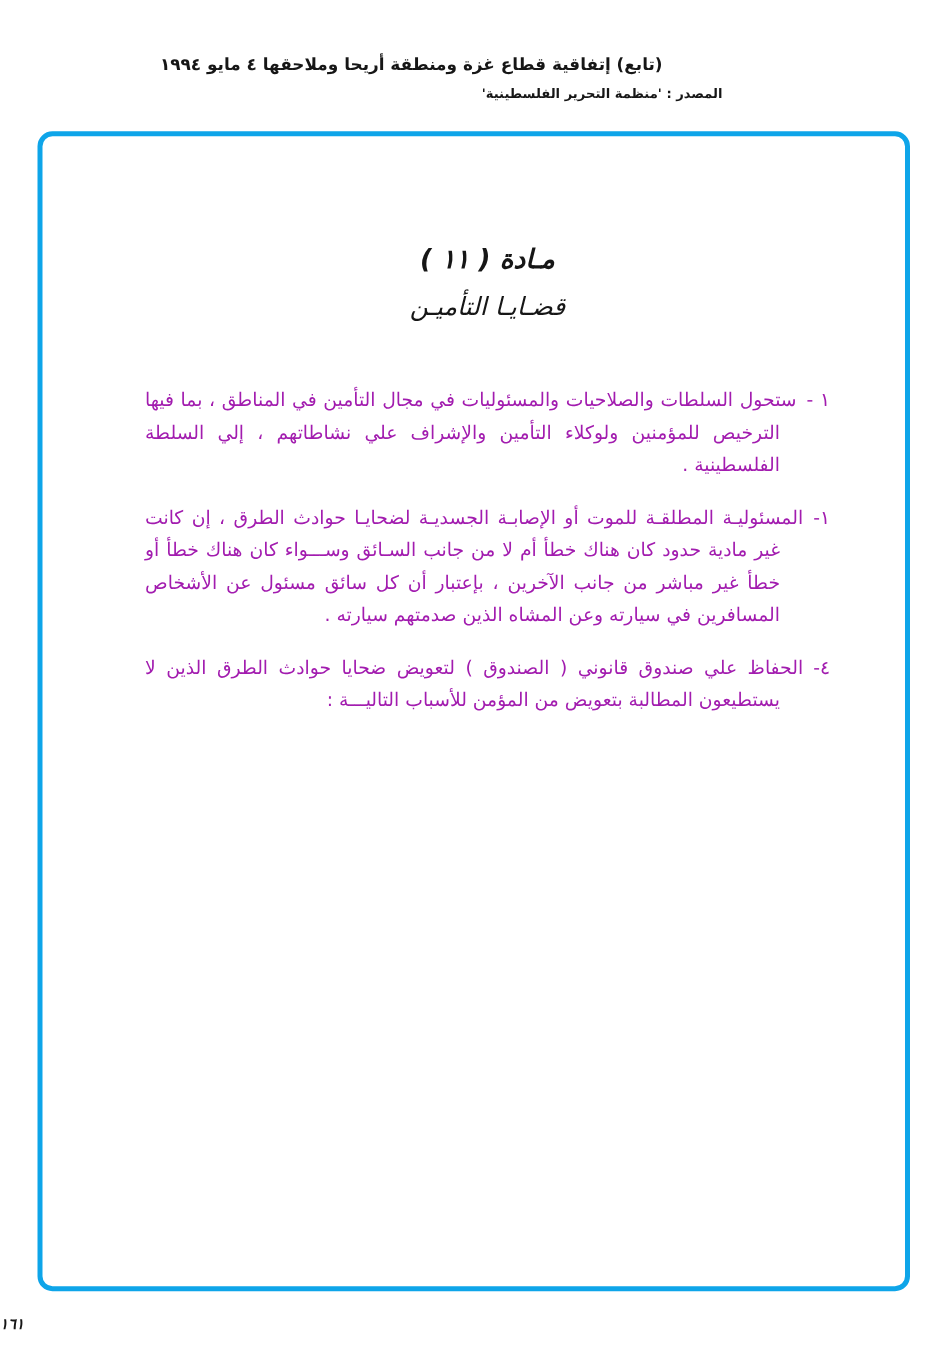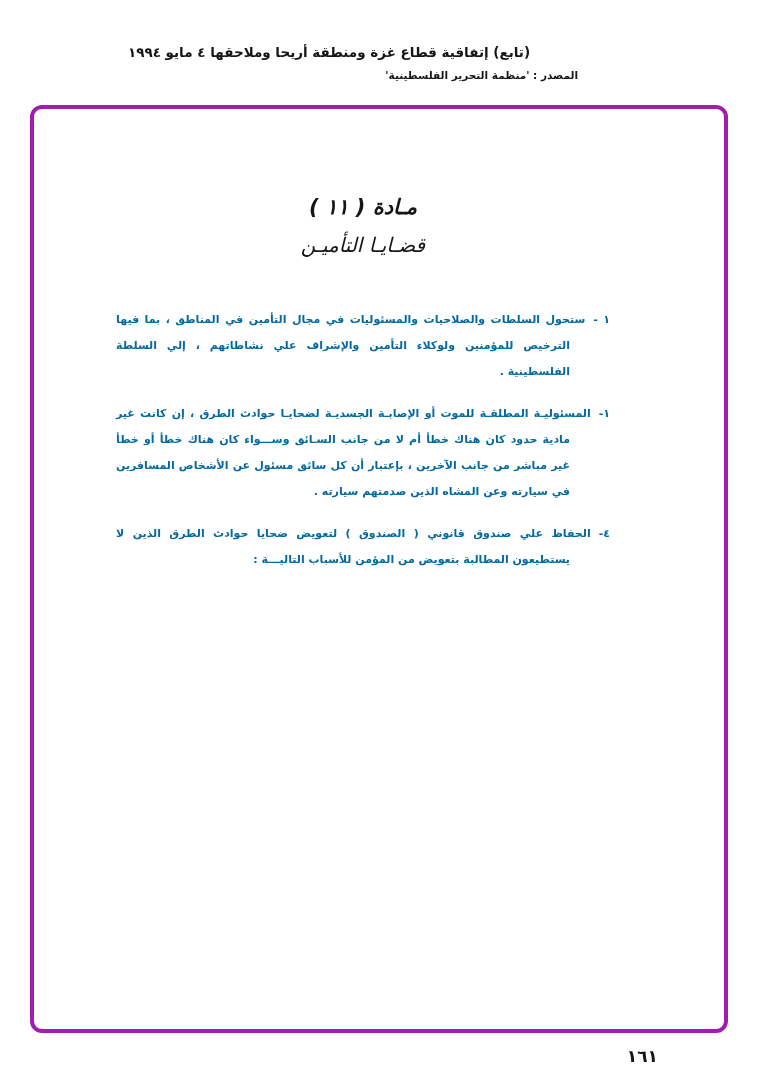--- a/index.html
+++ b/index.html
@@ -33,23 +33,23 @@
     padding-right: 80px;
     font-size: 10.5px;
     font-weight: bold;
   }
   .content-box {
     position: absolute;
     left: 30px;
     top: 105px;
     width: 698px;
     height: 928px;
-    border: 4px solid #a21caf;
+    border: 4px solid #0ea5e9;
     border-radius: 12px;
-    padding: 86px 114px 0 82px;
+    padding: 86px 60px 0 82px;
     direction: rtl;
     background: #ffffff;
   }
   .article-title {
     text-align: center;
     font-size: 21px;
     font-weight: bold;
     font-style: italic;
   }
   .article-subtitle {
@@ -58,41 +58,42 @@
     font-size: 20px;
     font-weight: normal;
     font-style: italic;
   }
   .body-text {
     margin-top: 50px;
   }
   .para {
     direction: rtl;
     text-align: justify;
-    font-size: 11px;
-    font-weight: bold;
+    font-size: 15px;
+    font-weight: normal;
     line-height: 26px;
     padding-right: 40px;
     text-indent: -40px;
     margin-bottom: 16px;
-    color: #0369a1;
+    color: #a21caf;
   }
   .marker {
     margin-left: 8px;
     white-space: nowrap;
   }
   .page-number {
     position: absolute;
     bottom: 12px;
     left: 0;
     width: 100%;
-    text-align: right;
-    font-size: 17px;
+    text-align: left;
+    font-size: 12px;
     font-weight: bold;
     direction: rtl;
+    font-style: italic;
   }
 </style>
 </head>
 <body>
 
 <div class="page" lang="ar">
 
   <div class="header">
     <div class="header-line1">(تابع) إتفاقية قطاع غزة ومنطقة أريحا وملاحقها ٤ مايو ١٩٩٤</div>
     <div class="header-line2">المصدر :  'منظمة التحرير الفلسطينية'</div>

